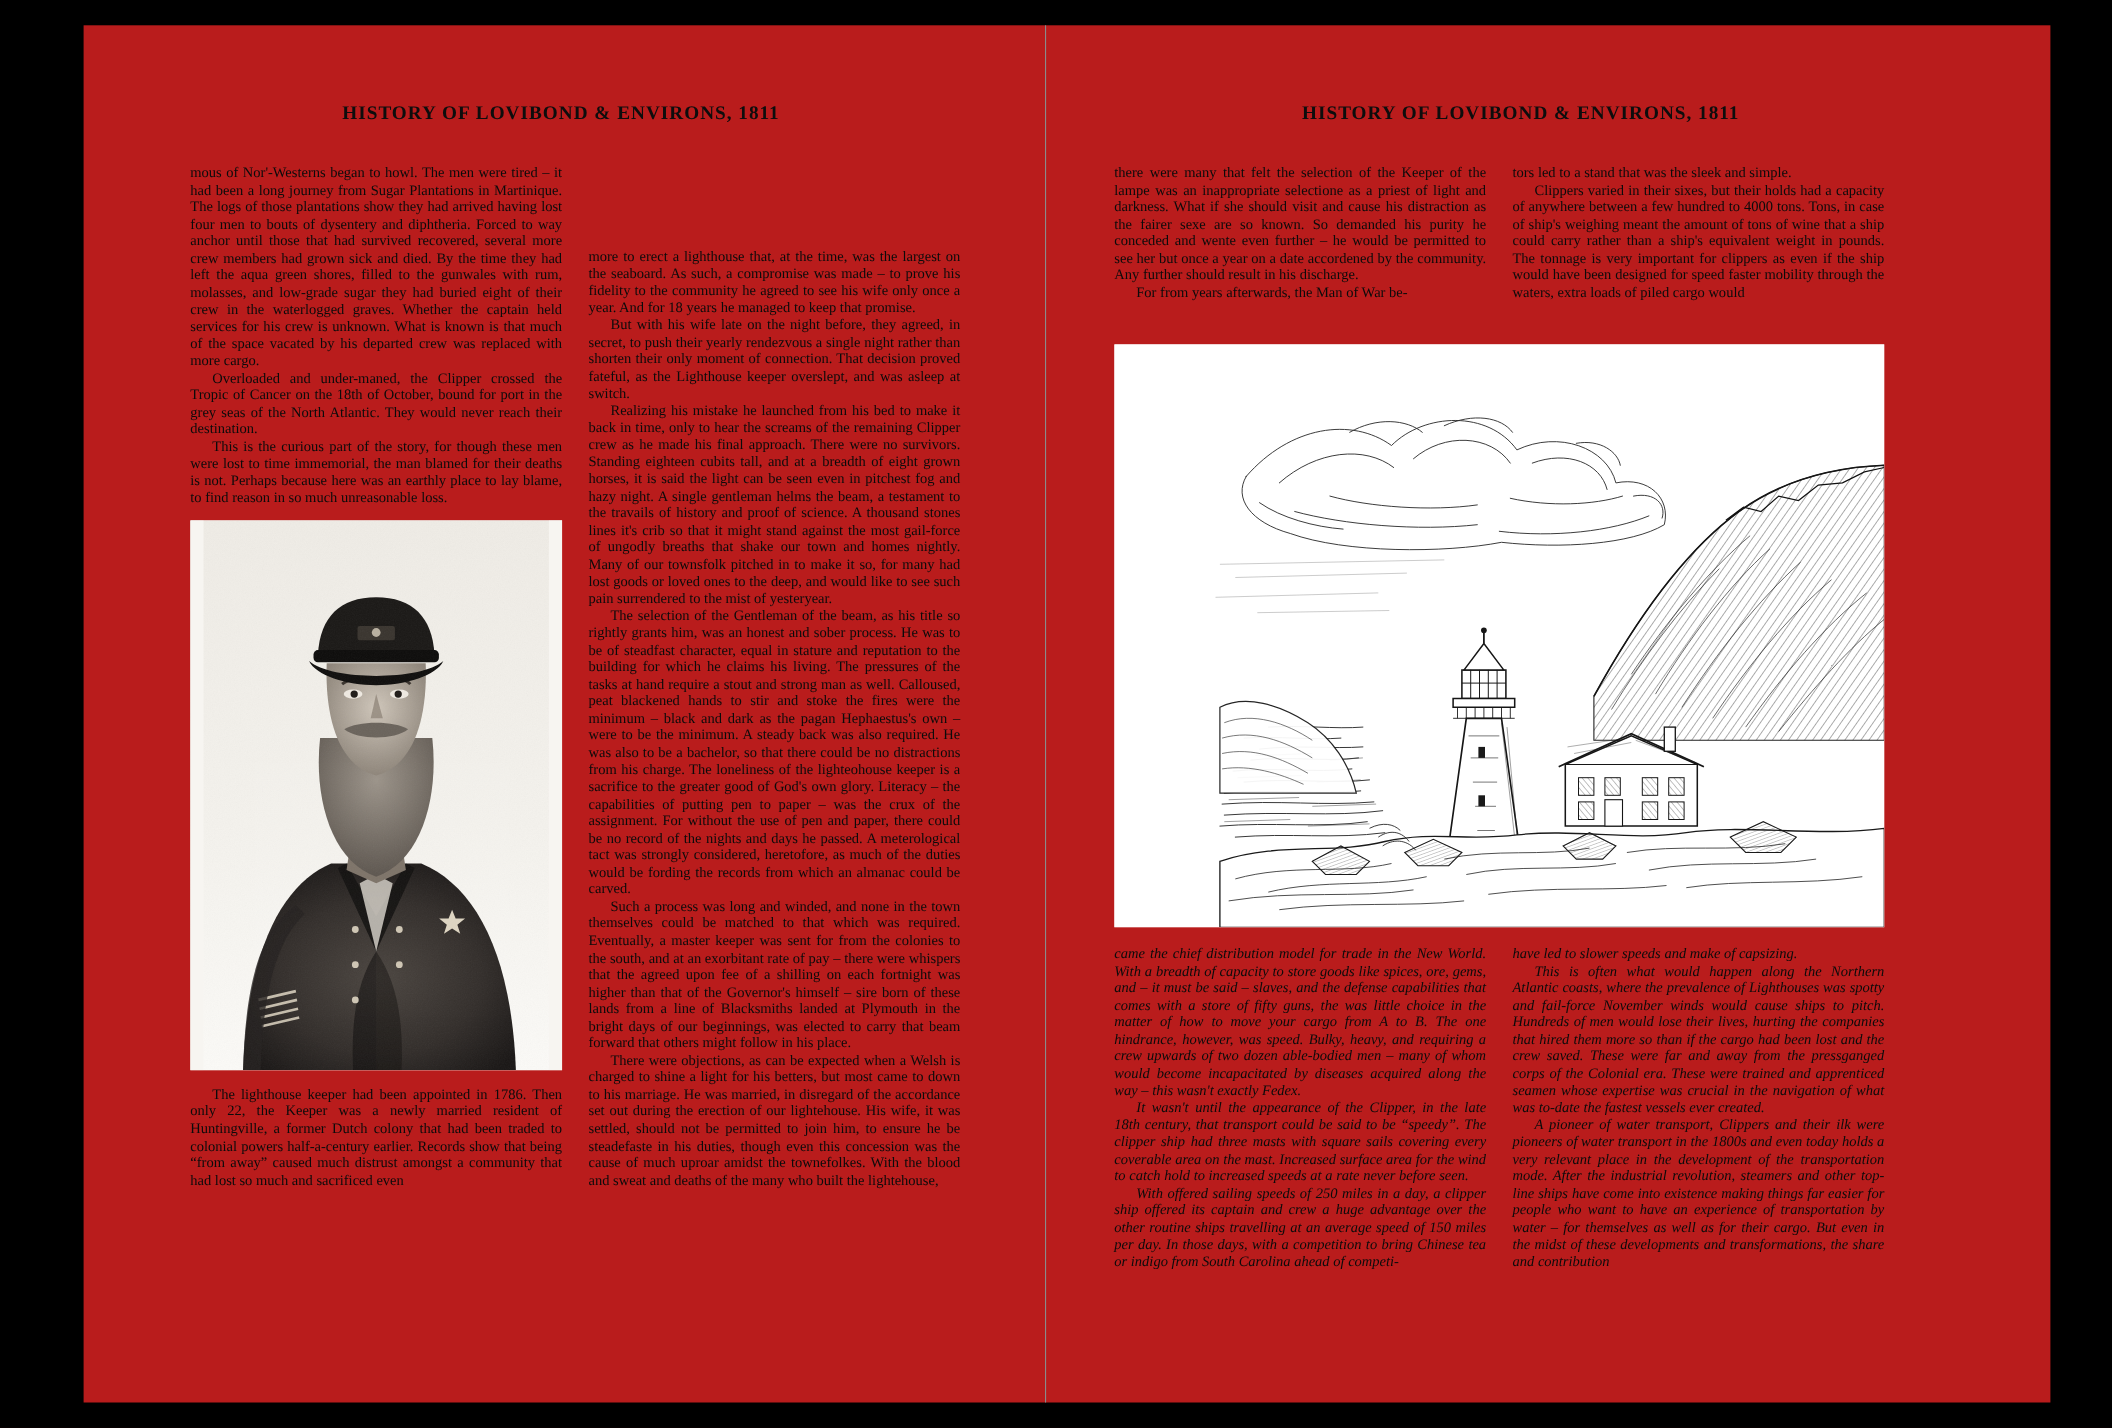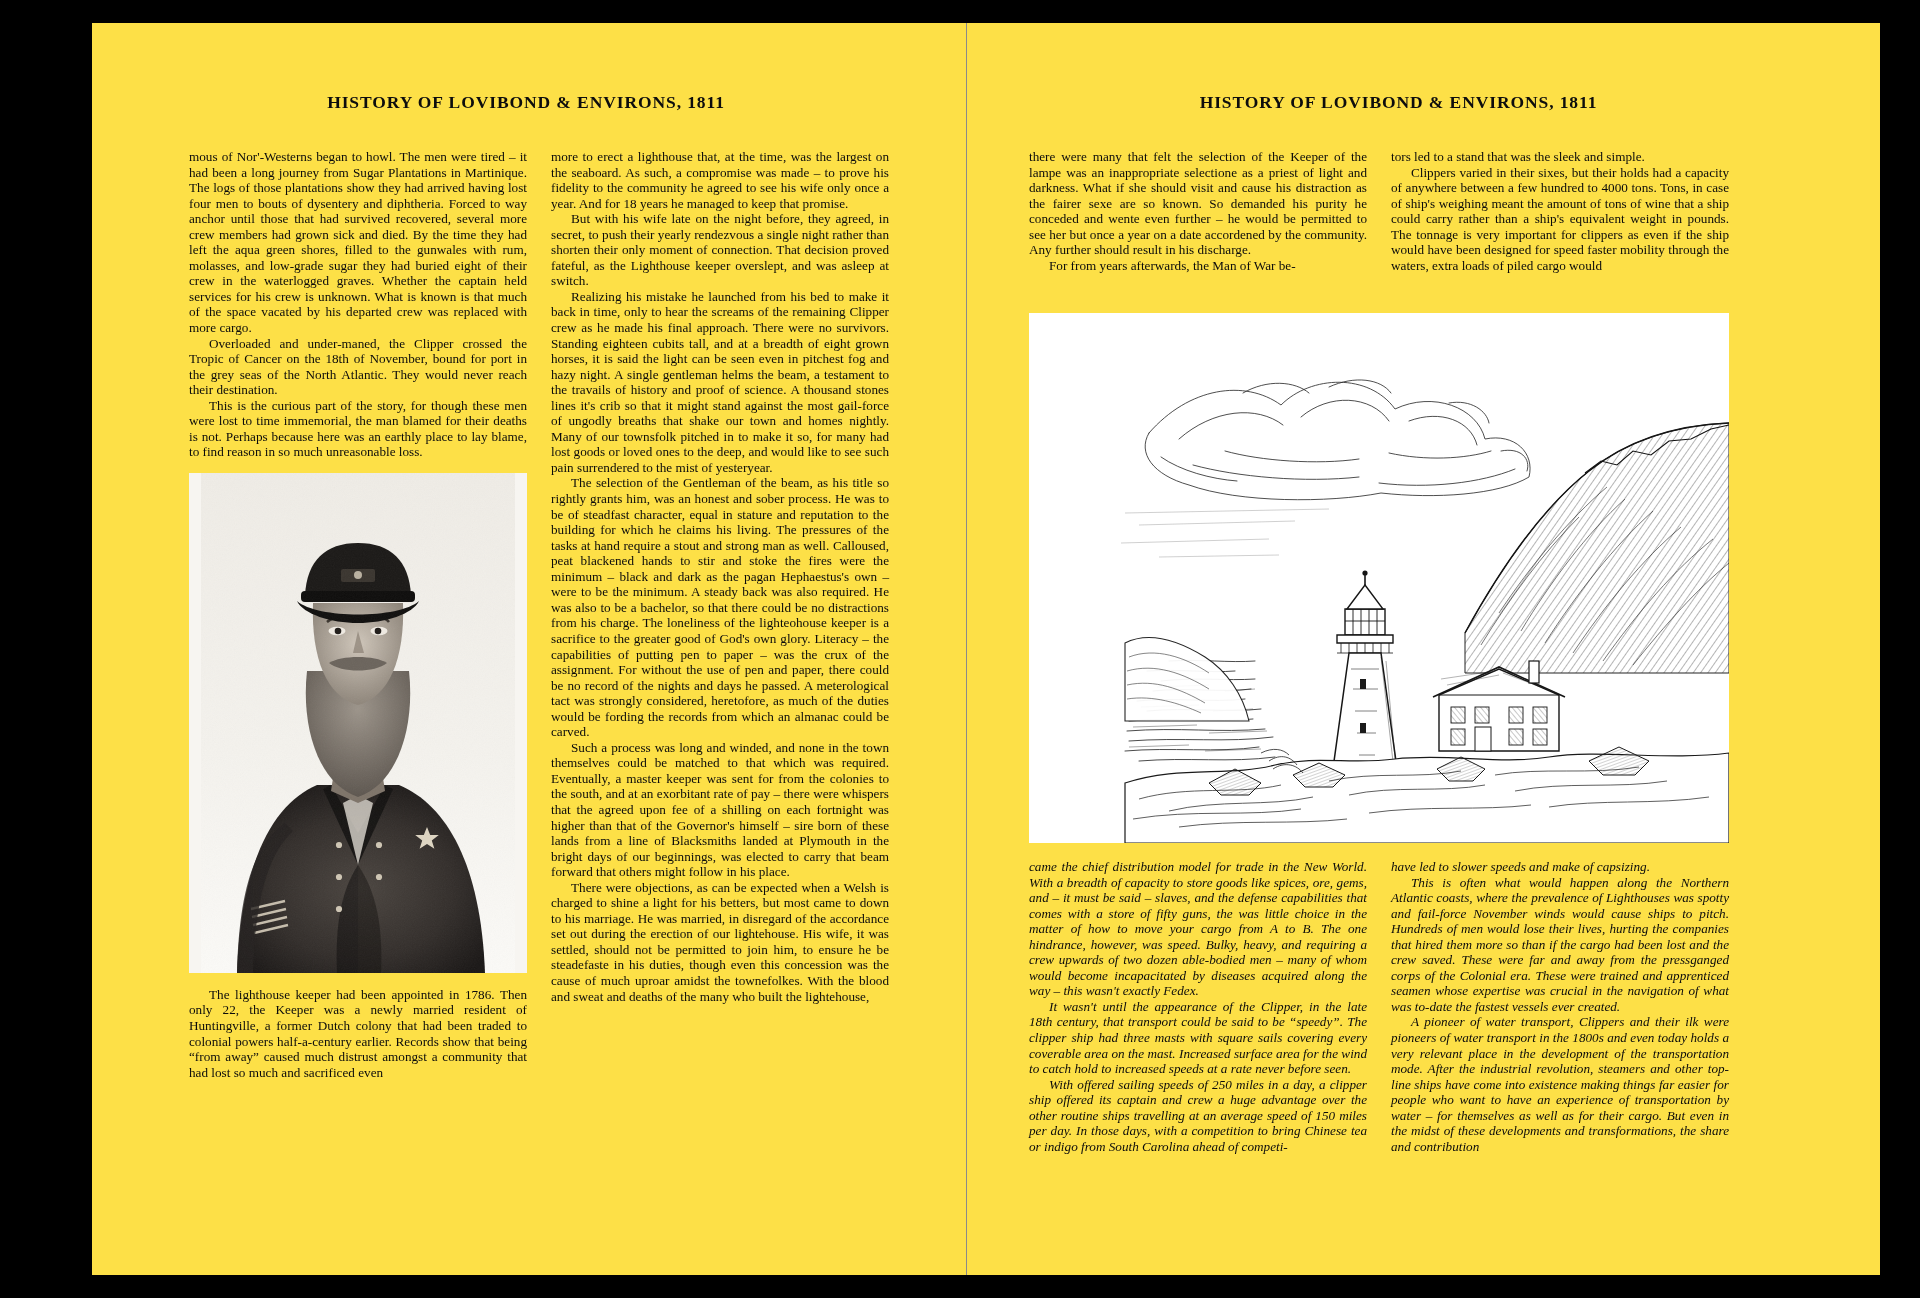--- a/index.html
+++ b/index.html
@@ -6,23 +6,23 @@
   html, body {
     margin: 0; padding: 0;
     background: #000;
     width: 1920px; height: 1298px;
     overflow: hidden;
   }
   body { font-family: "Liberation Serif", "DejaVu Serif", serif; }
 
   #spread {
     position: absolute;
-    left: 92px; top: 23px;
+    left: 76px; top: 23px;
     width: 1788px; height: 1252px;
-    background: #fde047;
+    background: #b91c1c;
     display: flex;
   }
 
   .page {
     position: relative;
     height: 100%;
     padding: 0;
   }
   .page.left  { width: 874px; }
   .page.right { width: 863px; }
@@ -46,20 +46,21 @@
     color: #0d0d0d;
     white-space: nowrap;
   }
   .page.left .running-head  { padding-right: 6px; }
   .page.right .running-head { padding-left: 2px; }
 
   .cols {
     position: absolute;
     top: 126px;
     display: flex;
+    align-items: flex-end;
   }
   .page.left  .cols { left: 97px;  width: 700px; }
   .page.right .cols { left: 63px;  width: 700px; }
 
   .col {
     width: 338px;
     font-size: 13.2px;
     line-height: 15.55px;
     text-align: justify;
     text-justify: inter-word;
@@ -95,21 +96,21 @@
 
 <div id="spread">
 
   <div class="page left">
     <div class="running-head">HISTORY OF LOVIBOND &amp; ENVIRONS, 1811</div>
 
     <div class="cols">
 
       <div class="col">
         <p class="noindent">mous of Nor'-Westerns began to howl. The men were tired – it had been a long journey from Sugar Plantations in Martinique. The logs of those plantations show they had arrived having lost four men to bouts of dysentery and diphtheria. Forced to way anchor until those that had survived recovered, several more crew members had grown sick and died. By the time they had left the aqua green shores, filled to the gunwales with rum, molasses, and low-grade sugar they had buried eight of their crew in the waterlogged graves. Whether the captain  held services for his crew is unknown. What is known is that much of the space vacated by his departed crew was replaced with more cargo.</p>
-        <p>Overloaded and under-maned, the Clipper crossed the Tropic of Cancer on the 18th of November, bound for port in the grey seas of the North Atlantic. They would never reach their destination.</p>
+        <p>Overloaded and under-maned, the Clipper crossed the Tropic of Cancer on the 18th of October, bound for port in the grey seas of the North Atlantic. They would never reach their destination.</p>
         <p>This is the curious part of the story, for though these men were lost to time immemorial, the man blamed for their deaths is not. Perhaps because here was an earthly place to lay blame, to find reason in so much unreasonable loss.</p>
 
         <div class="figure portrait">
           <svg viewBox="0 0 338 500" width="338" height="500" preserveAspectRatio="xMidYMid slice">
             <defs>
               <linearGradient id="pbg" x1="0" y1="0" x2="0" y2="1">
                 <stop offset="0%" stop-color="#efece6"></stop>
                 <stop offset="55%" stop-color="#f4f2ed"></stop>
                 <stop offset="100%" stop-color="#fbfaf7"></stop>
               </linearGradient>

